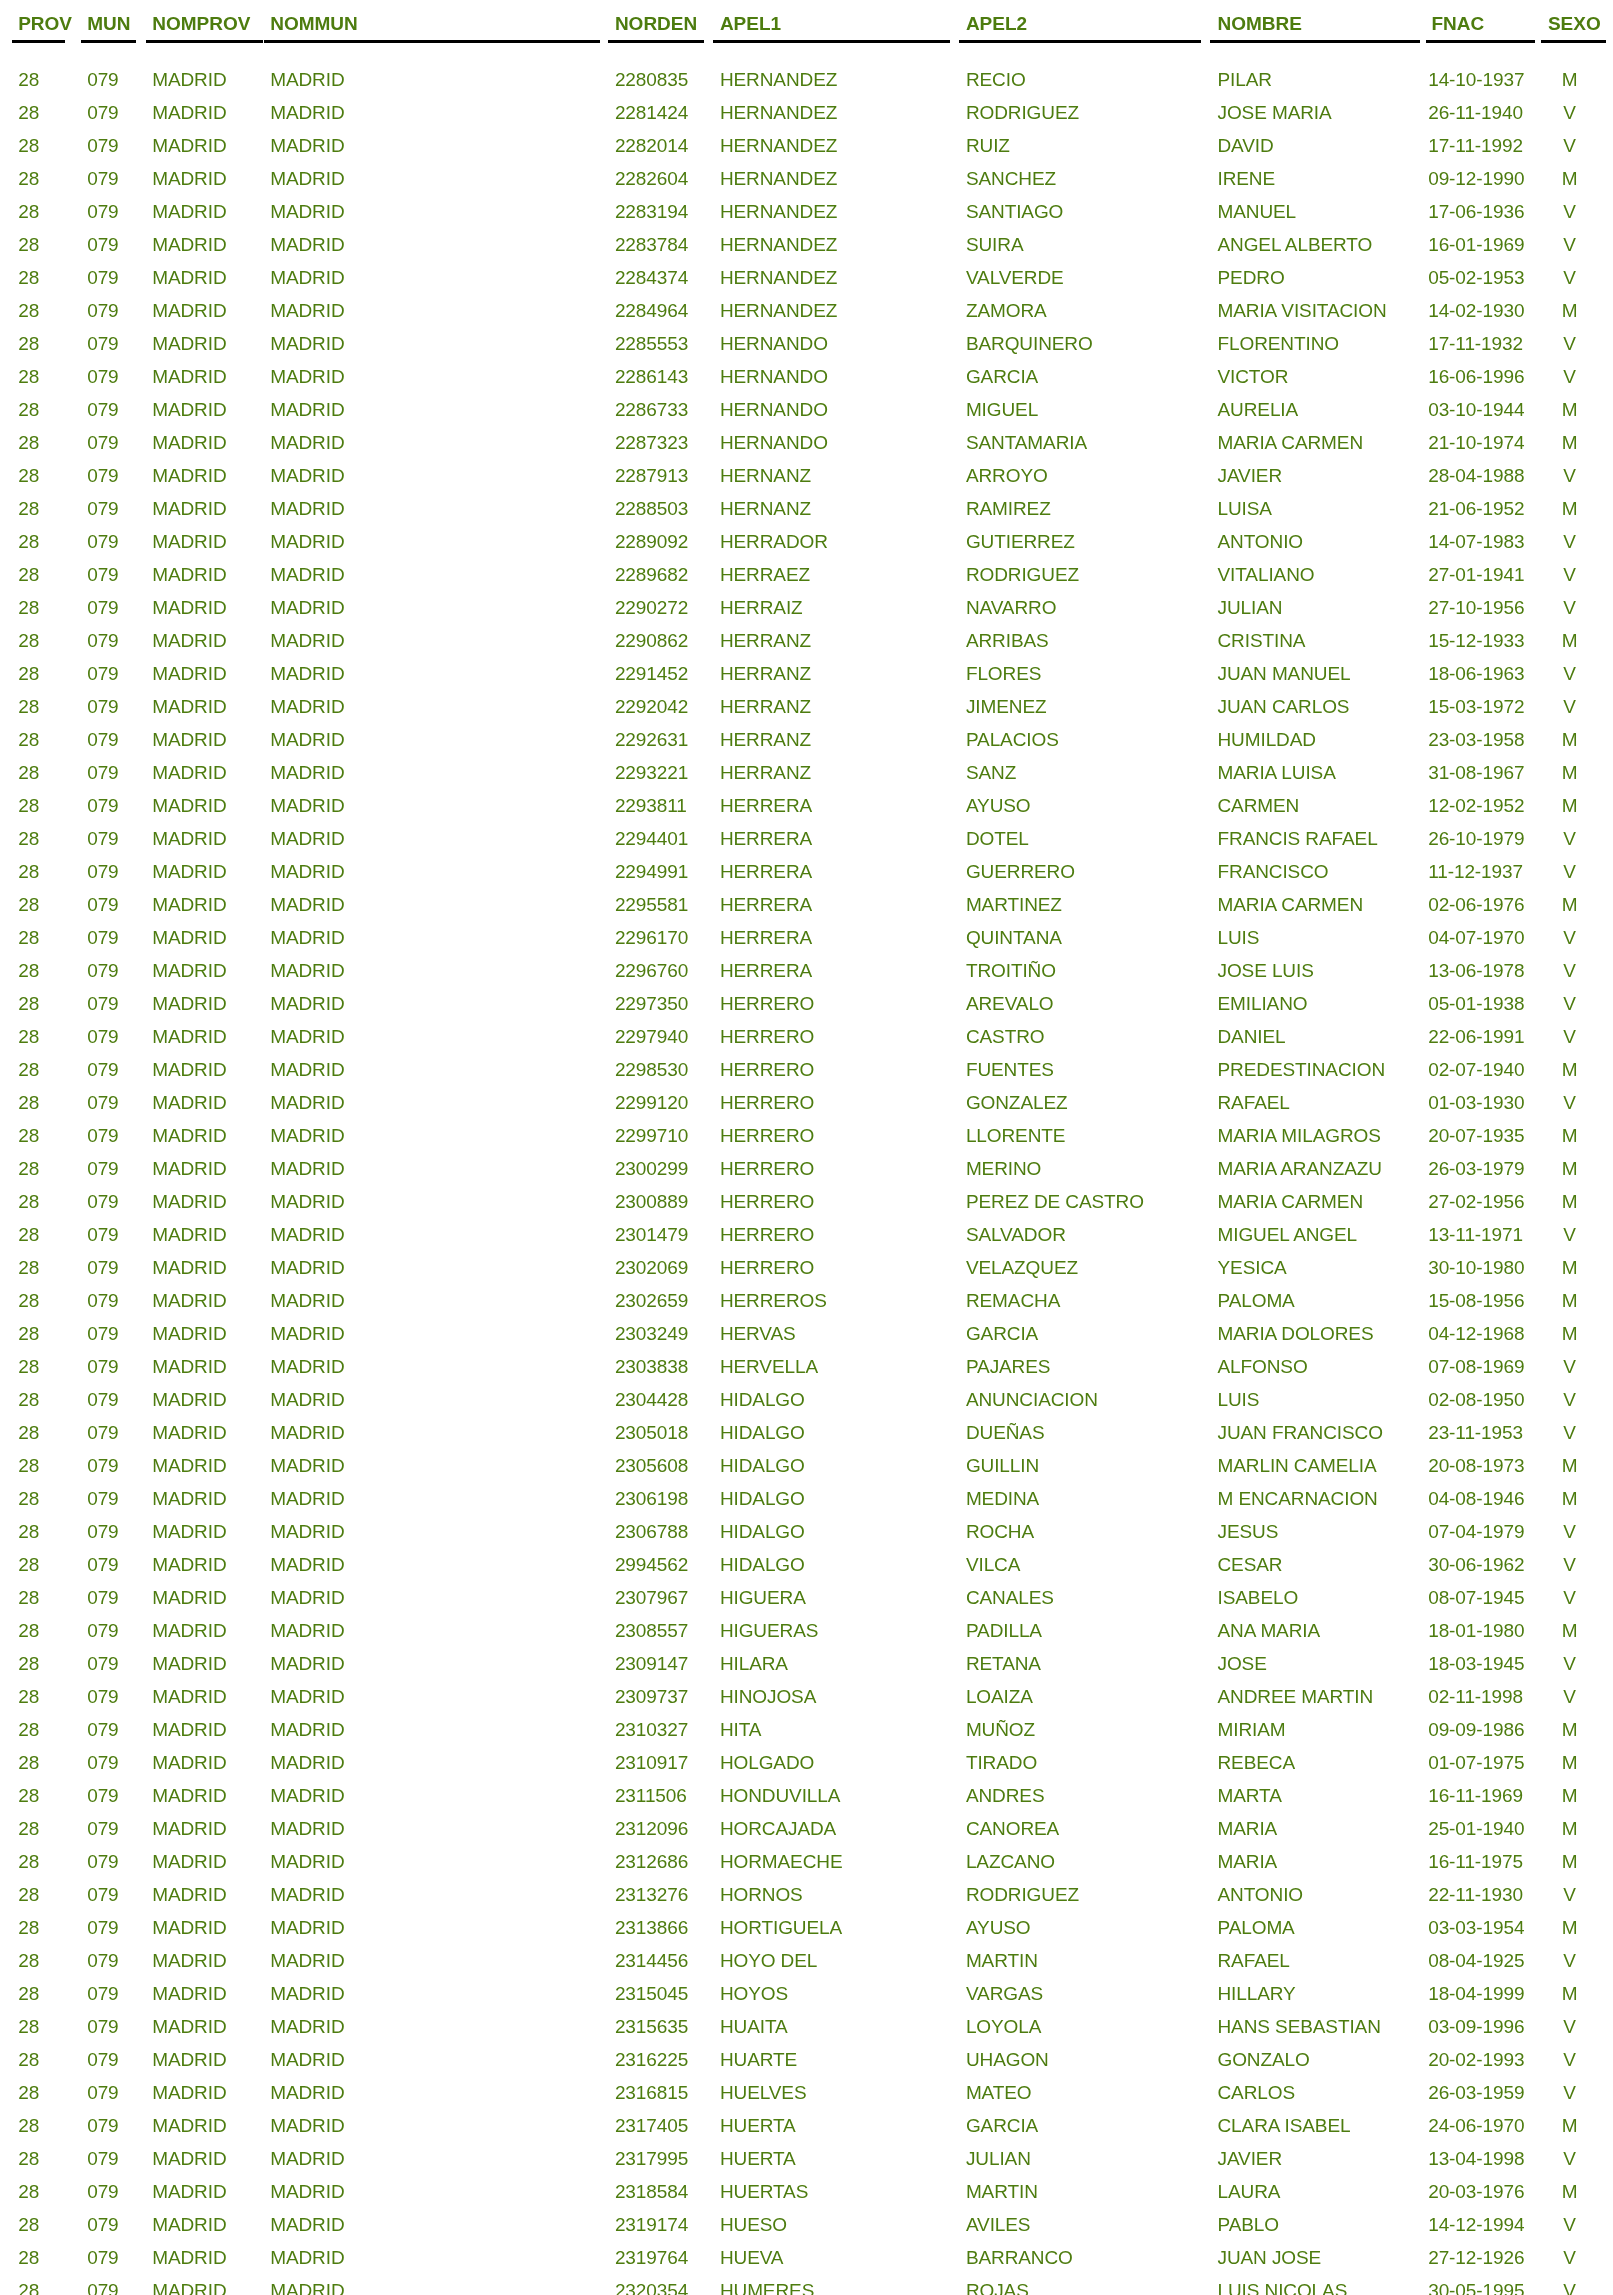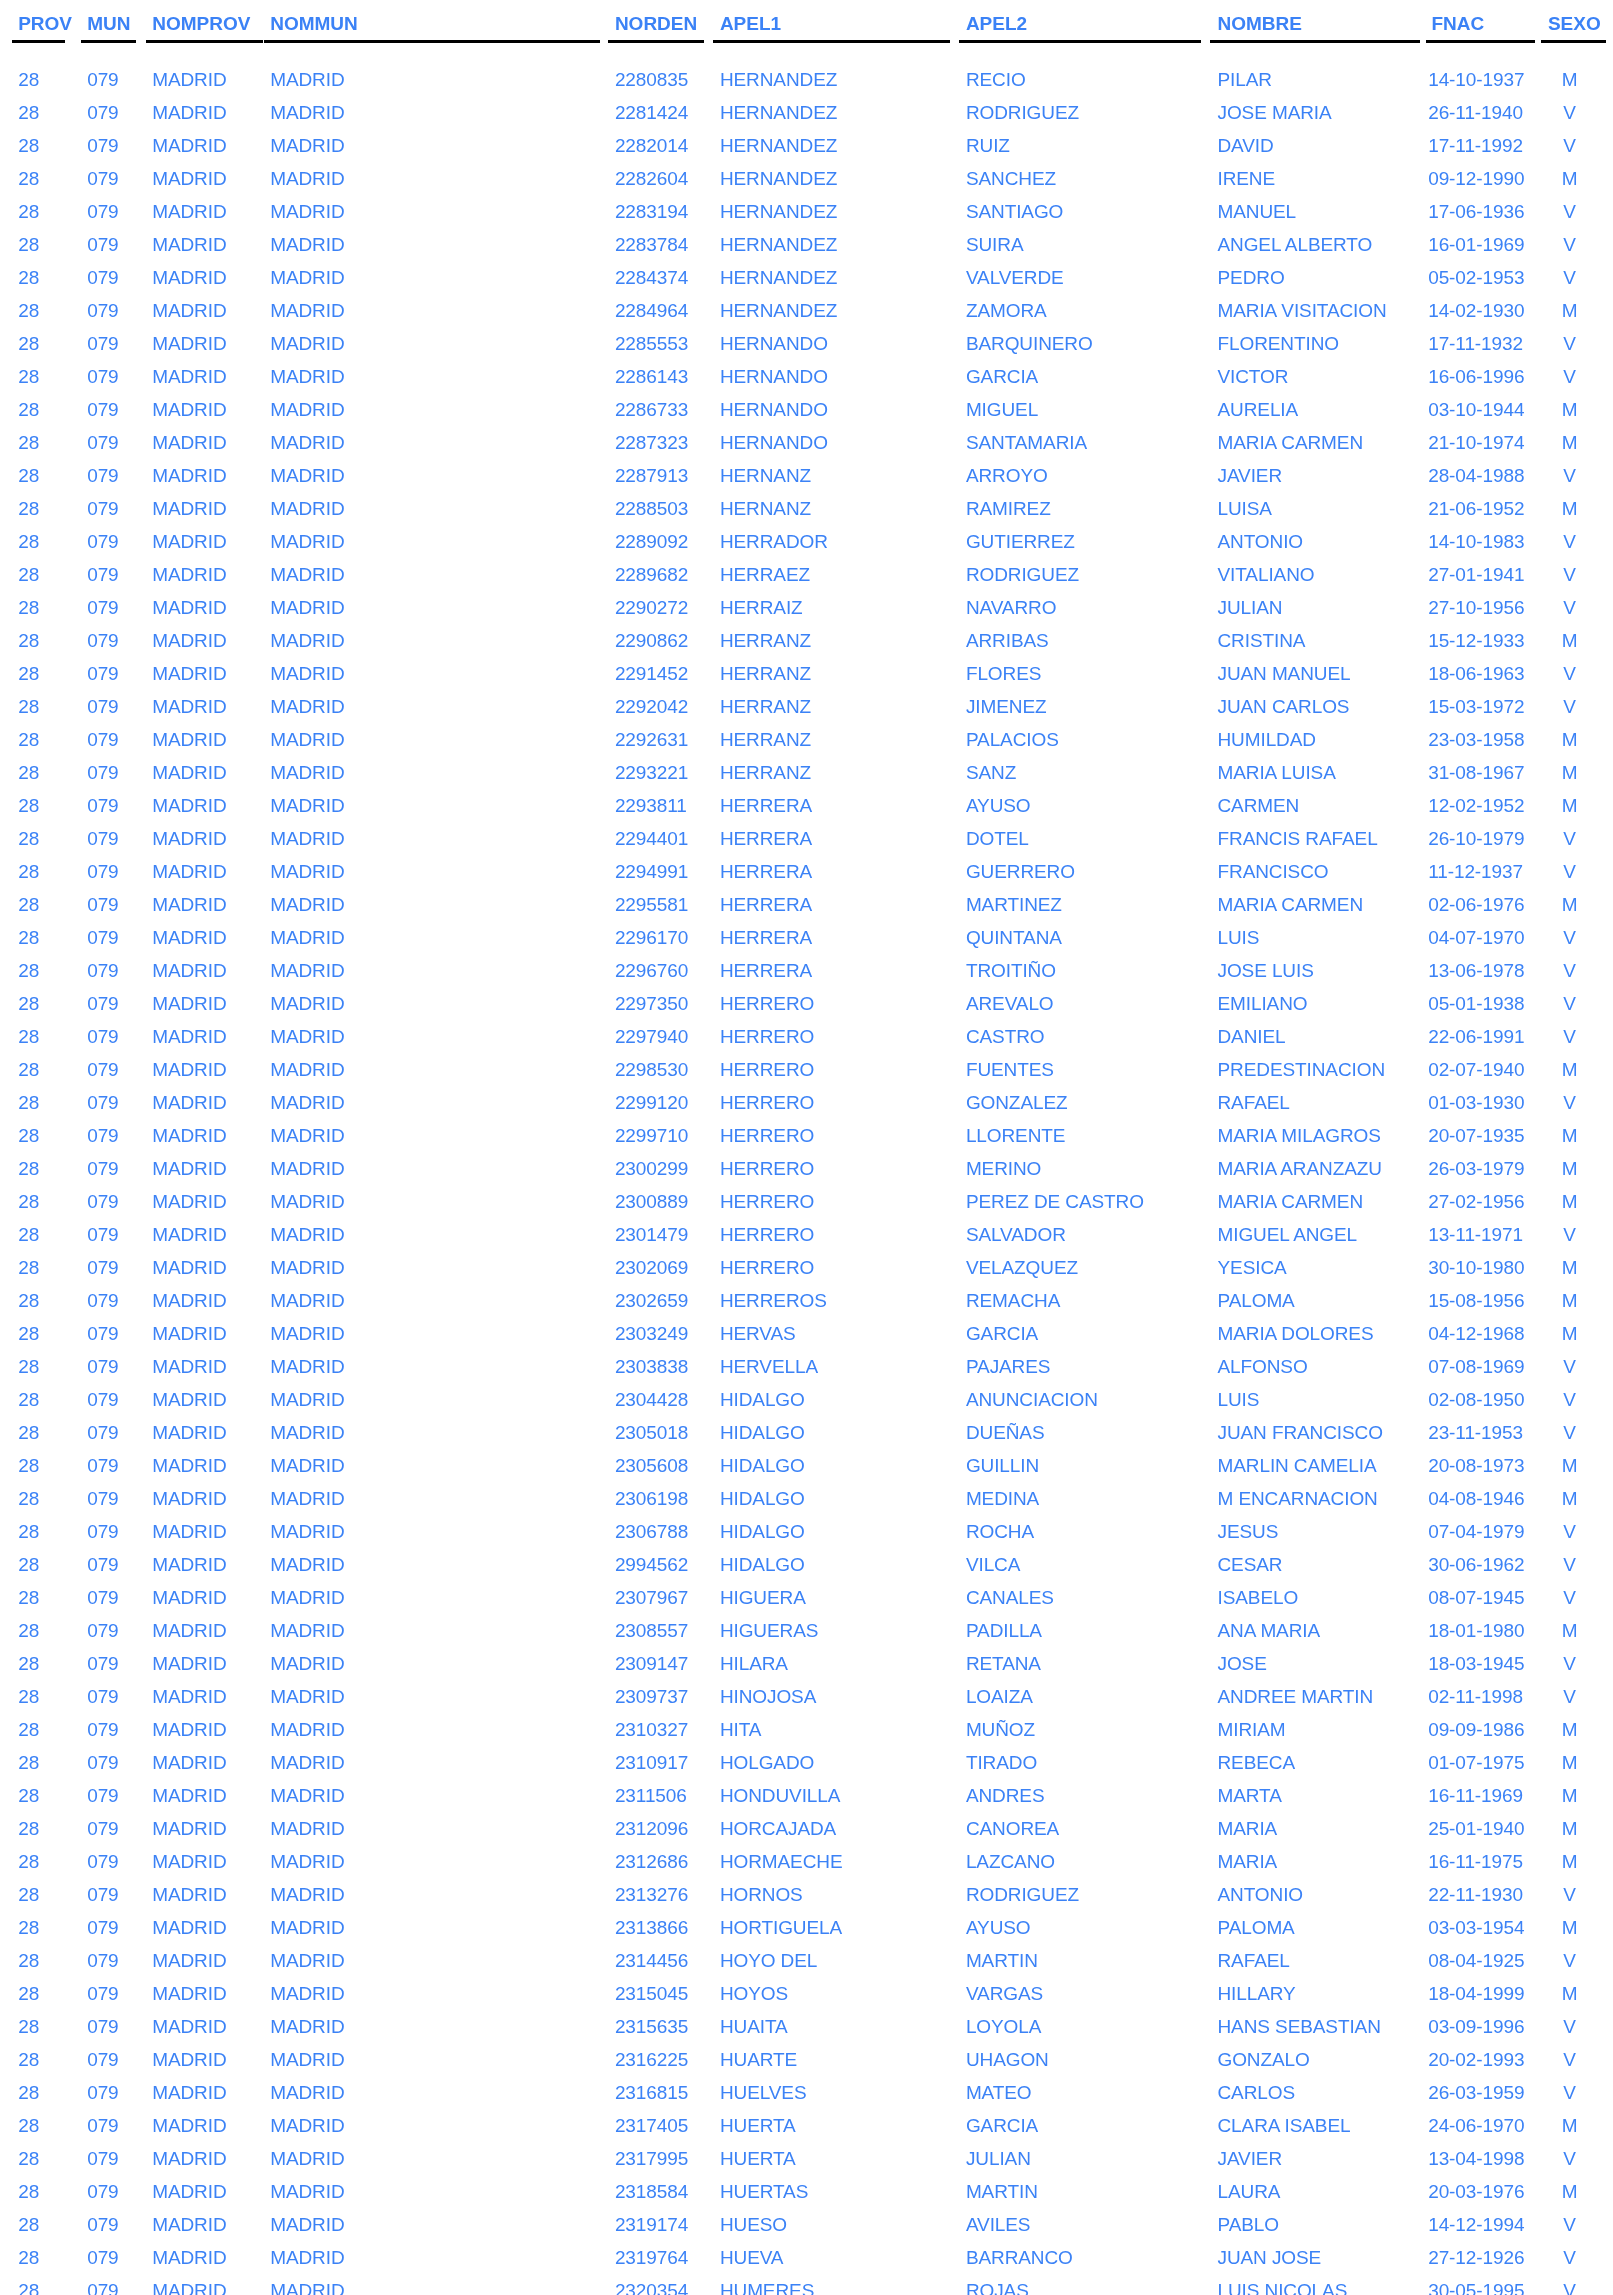--- a/index.html
+++ b/index.html
@@ -1,21 +1,21 @@
 <!DOCTYPE html>
 <html style="font-size:10.8px"><head>
 <meta charset="utf-8">
 <style>
   html, body { margin: 0; padding: 0; background: #ffffff; }
   .page {
     position: relative;
     width: 1613px;
     height: 2295px;
     background: #ffffff;
-    color: #3b82f6;
+    color: #4d7c0f;
     font-family: "Liberation Sans", sans-serif;
     font-size: 19px;
     overflow: hidden;
   }
   table.report {
     position: absolute;
     left: 11.5px;
     top: 0;
     width: 1602px;
     border-collapse: collapse;
@@ -272,21 +272,21 @@
         </tr>
         <tr>
           <td>28</td>
           <td>079</td>
           <td>MADRID</td>
           <td>MADRID</td>
           <td>2289092</td>
           <td>HERRADOR</td>
           <td>GUTIERREZ</td>
           <td>ANTONIO</td>
-          <td>14-10-1983</td>
+          <td>14-07-1983</td>
           <td>V</td>
         </tr>
         <tr>
           <td>28</td>
           <td>079</td>
           <td>MADRID</td>
           <td>MADRID</td>
           <td>2289682</td>
           <td>HERRAEZ</td>
           <td>RODRIGUEZ</td>

